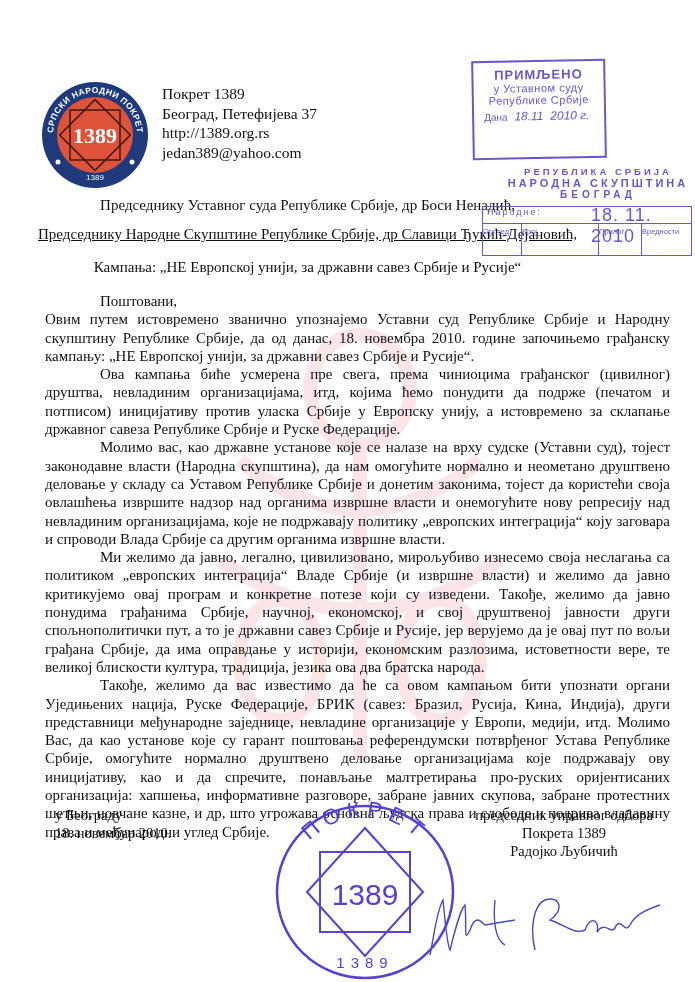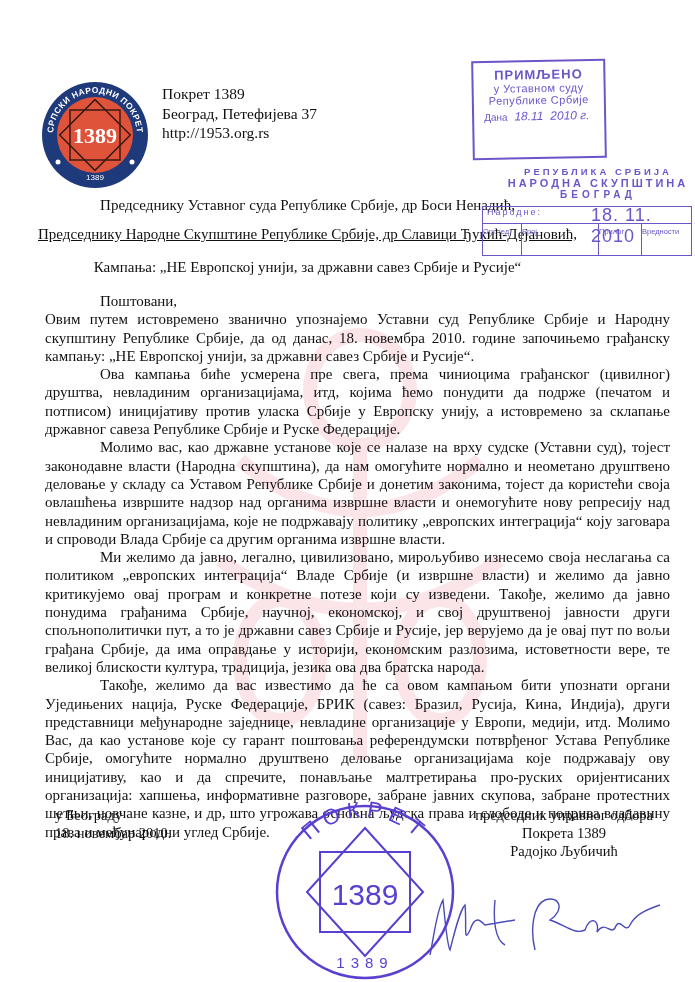--- a/index.html
+++ b/index.html
@@ -68,21 +68,22 @@
     <textPath href="#ringpath" startOffset="50%" text-anchor="middle">СРПСКИ НАРОДНИ ПОКРЕТ</textPath>
   </text>
   <circle cx="18" cy="82" r="2.5" fill="#fff"></circle>
   <circle cx="92" cy="82" r="2.5" fill="#fff"></circle>
   <text x="55" y="100" text-anchor="middle" fill="#fff" font-family="Liberation Sans, sans-serif" font-size="8">1389</text>
 </svg>
 
 <div class="header-info">
   <div>Покрет 1389</div>
   <div>Београд, Петефијева 37</div>
-  <div>http://1953.org.rs</div>
+  <div>http://1389.org.rs</div>
+  <div>jedan389@yahoo.com</div>
 </div>
 
 <div class="stamp1">
   <div class="t1">ПРИМЉЕНО</div>
   <div class="t2">у Уставном суду</div>
   <div class="t2">Републике Србије</div>
   <div class="t3">
     <span>Дана</span>
     <span class="hand">18.11</span>
     <span class="hand">2010 г.</span>

